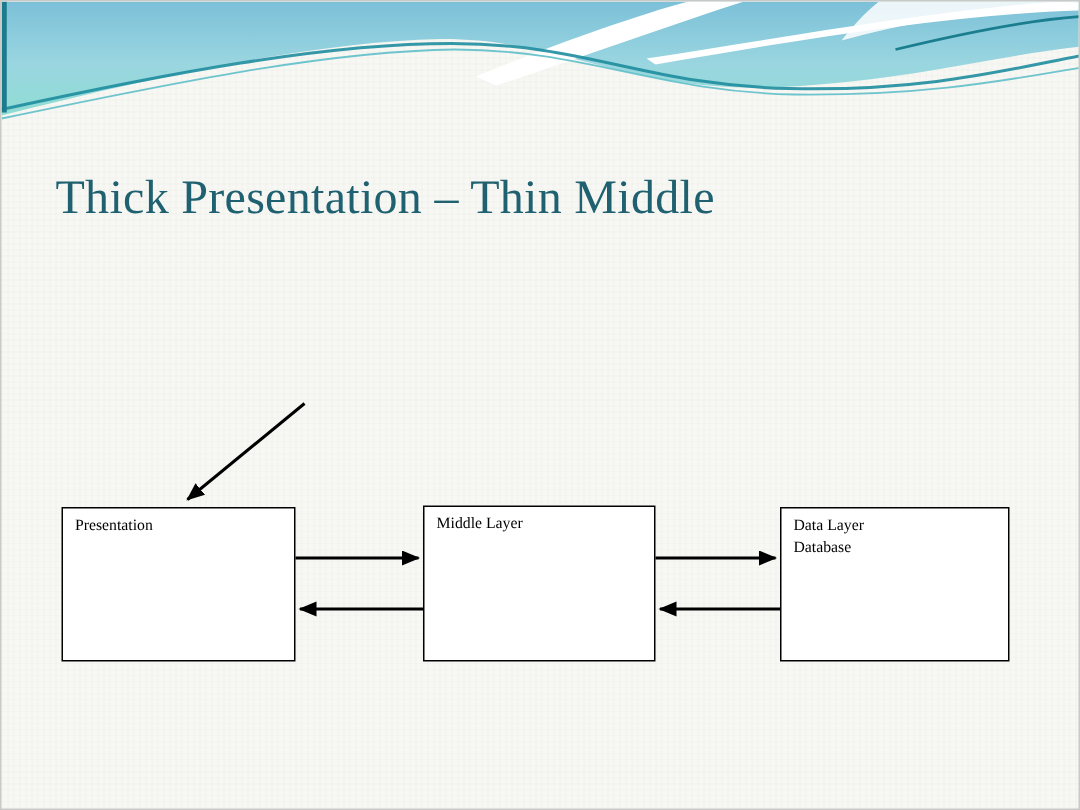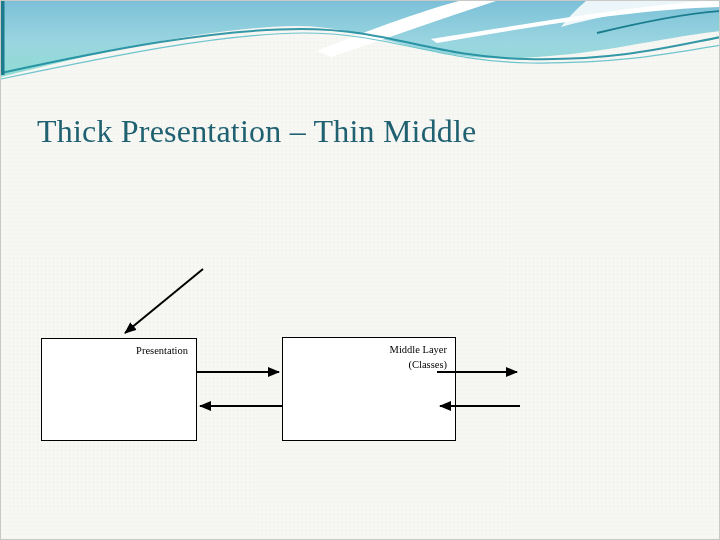--- a/index.html
+++ b/index.html
@@ -16,32 +16,32 @@
     font-family:"Liberation Sans", sans-serif;
   }
   .header-wave{position:absolute;left:0;top:0;display:block;}
   .title{
     position:absolute;left:36px;top:112px;margin:0;
     font-size:32px;font-weight:400;letter-spacing:0.2px;
     color:#1f6170;
     font-family:Liberation Serif, serif;
     white-space:nowrap;
   }
-  .diagram{position:absolute;left:0;top:0;width:720px;height:540px;text-align:right;}
+  .diagram{position:absolute;left:0;top:0;width:720px;height:540px;}
   .dbox{
     position:absolute;
     background:#ffffff;
     border:1.5px solid #000;
     box-sizing:border-box;
     padding:4px 8px;
     font-family:"Liberation Serif", serif;
     font-size:10.5px;line-height:15px;color:#000;
   }
   .box-presentation{left:40px;top:337px;width:156px;height:103px;}
-  .box-middle{left:281px;top:336px;width:174px;height:104px;}
+  .box-middle{left:281px;top:336px;width:155px;height:104px;}
   .box-data{left:519px;top:337px;width:153px;height:103px;}
   .arrows{position:absolute;left:0;top:0;pointer-events:none;}
 </style>
 </head>
 <body>
 
 <div class="slide">
 
   <svg class="header-wave" width="720" height="100" viewBox="0 0 720 100" aria-hidden="true">
     <defs>
@@ -64,23 +64,26 @@
   <h1 class="title" style="color: rgb(31, 97, 112);">Thick Presentation – Thin Middle</h1>
 
   <div class="diagram">
 
     <div class="dbox box-presentation">
       <div>Presentation</div>
     </div>
 
     <div class="dbox box-middle">
       <div>Middle Layer</div>
-      <div>(Classes)</div>
     </div>
 
+    <div class="dbox box-data">
+      <div>Data Layer</div>
+      <div>Database</div>
+    </div>
 
     <svg class="arrows" width="720" height="540" viewBox="0 0 720 540" aria-hidden="true">
       <defs>
         <marker id="ah" markerUnits="userSpaceOnUse" markerWidth="13" markerHeight="11" refX="11" refY="5" orient="auto">
           <path d="M0,0 L12,5 L0,10 Z" fill="#000"></path>
         </marker>
       </defs>
       <line x1="196" y1="371" x2="278" y2="371" stroke="#000" stroke-width="2" marker-end="url(#ah)"></line>
       <line x1="281" y1="405" x2="199" y2="405" stroke="#000" stroke-width="2" marker-end="url(#ah)"></line>
       <line x1="436" y1="371" x2="516" y2="371" stroke="#000" stroke-width="2" marker-end="url(#ah)"></line>

